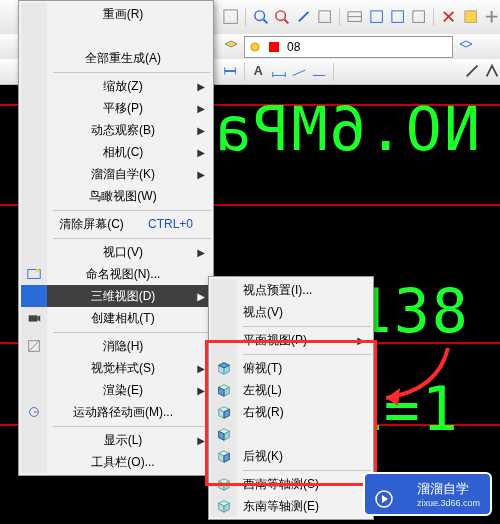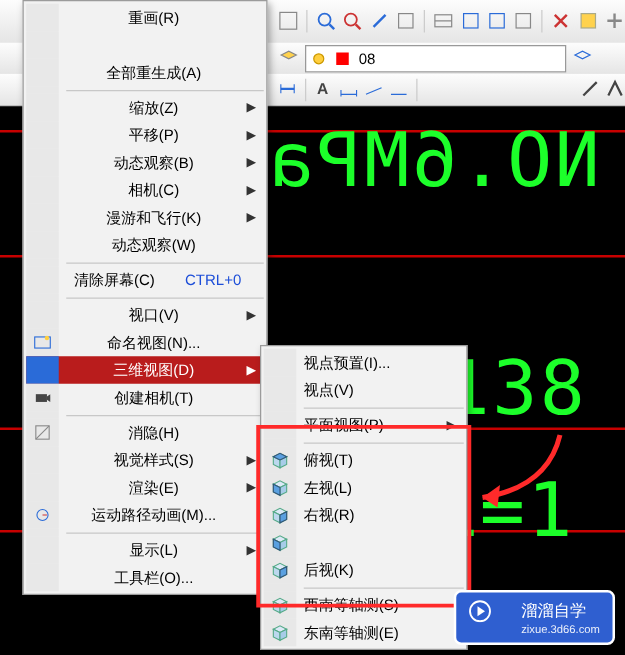--- a/index.html
+++ b/index.html
@@ -62,21 +62,21 @@
     position: relative;
     color: #000;
   }
   .mi .gcol {
     width: 26px; height: 22px; display: flex; align-items: center; justify-content: center;
     background: #e8e8e8; margin-right: 6px; flex-shrink: 0;
   }
   .mi .label { flex: 1; white-space: nowrap; }
   .mi .hot { color: #1d4ed8; margin-left: 18px; }
   .mi .arrow { position: absolute; right: 6px; font-size: 10px; color: #333; }
-  .mi.highlight { background: #b91c1c; color: #fff; }
+  .mi.highlight { background: #404040; color: #fff; }
   .mi.highlight .gcol { background: #2a6bd8; }
   .mi.highlight .arrow { color: #fff; }
   .divider {
     display: flex; align-items: center; height: 6px;
   }
   .divider .gcol { width: 26px; height: 6px; background: #e8e8e8; margin-right: 6px; }
   .divider .line { flex: 1; height: 1px; background: #c8c8c8; }
   #menu1 { left: 18px; top: 0; width: 190px; text-align: center; }
   #menu2 { left: 208px; top: 276px; width: 160px; }
   .red-box {
@@ -84,21 +84,21 @@
     border: 3px solid #ff2a2a;
     pointer-events: none;
   }
   .red-arrow {
     position: absolute; pointer-events: none;
   }
   .watermark {
     position: absolute; right: 8px; bottom: 8px;
     background: #2f5fd0; color: #fff;
     border: 2px solid #fff; border-radius: 6px;
-    padding: 6px 10px; display: flex; align-items: flex-start; gap: 24px;
+    padding: 6px 10px; display: flex; align-items: flex-end; gap: 24px;
     font-size: 13px;
   }
   .watermark .sub { font-size: 9px; opacity: .9; display: block; }
   svg { display: block; }
 </style>
 </head>
 <body>
 
 <div class="canvas">
   <div class="redline" style="top:20px"></div>
@@ -276,26 +276,26 @@
       <span class="label">动态观察(B)</span>
       <span class="arrow">▶</span>
     </div>
     <div class="mi">
       <span class="gcol"></span>
       <span class="label">相机(C)</span>
       <span class="arrow">▶</span>
     </div>
     <div class="mi">
       <span class="gcol"></span>
-      <span class="label">漫游和飞行(K)</span>
-      <span class="arrow">▶</span>
-    </div>
-    <div class="mi">
-      <span class="gcol"></span>
-      <span class="label">动态观察(W)</span>
+      <span class="label">溜溜自学(K)</span>
+      <span class="arrow">▶</span>
+    </div>
+    <div class="mi">
+      <span class="gcol"></span>
+      <span class="label">鸟瞰视图(W)</span>
     </div>
     <div class="divider">
       <span class="gcol"></span>
       <span class="line"></span>
     </div>
     <div class="mi">
       <span class="gcol"></span>
       <span class="label">清除屏幕(C)</span>
       <span class="hot">CTRL+0</span>
     </div>

